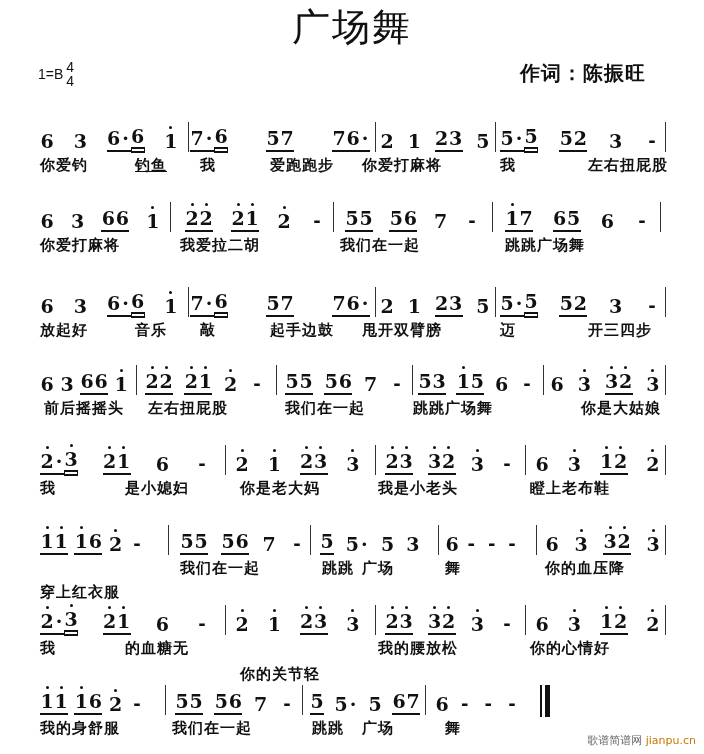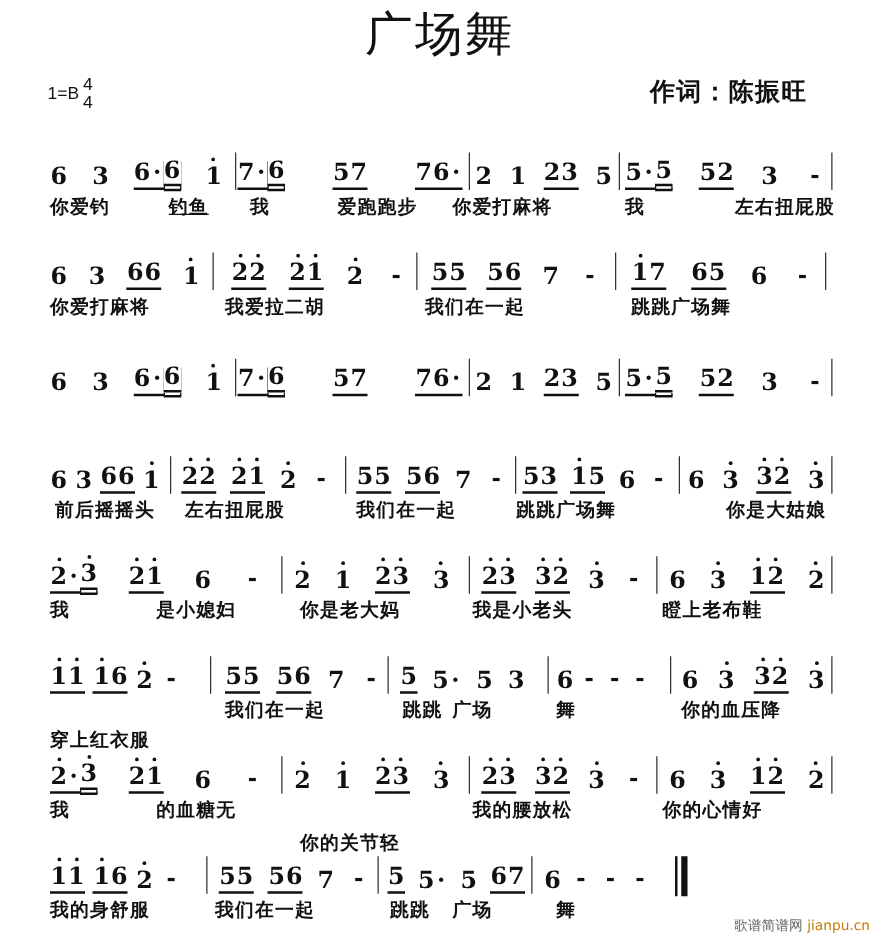--- a/index.html
+++ b/index.html
@@ -275,20 +275,29 @@
           </span>
           <span style="display: inline-flex; align-items: flex-end;">
             <span class="n">3</span>
           </span>
           <span style="display: inline-flex; align-items: flex-end;">
             <span class="dash">-</span>
           </span>
         </div>
         <div class="bar" style="left: 625px;"></div>
       </div>
+      <div class="lyrics">
+        <span class="lyric" style="left: 0px;">放起好</span>
+        <span class="lyric" style="left: 95px;">音乐</span>
+        <span class="lyric" style="left: 160px;">敲</span>
+        <span class="lyric" style="left: 230px;">起手边鼓</span>
+        <span class="lyric" style="left: 322px;">甩开双臂膀</span>
+        <span class="lyric" style="left: 460px;">迈</span>
+        <span class="lyric" style="left: 548px;">开三四步</span>
+      </div>
     </div>
     <div class="system" style="top: 363px;">
       <div class="notes">
         <div class="measure" style="position: absolute; left: 0px; width: 88px; justify-content: space-between;">
           <span style="display: inline-flex; align-items: flex-end;">
             <span class="n">6</span>
           </span>
           <span style="display: inline-flex; align-items: flex-end;">
             <span class="n">3</span>
           </span>

